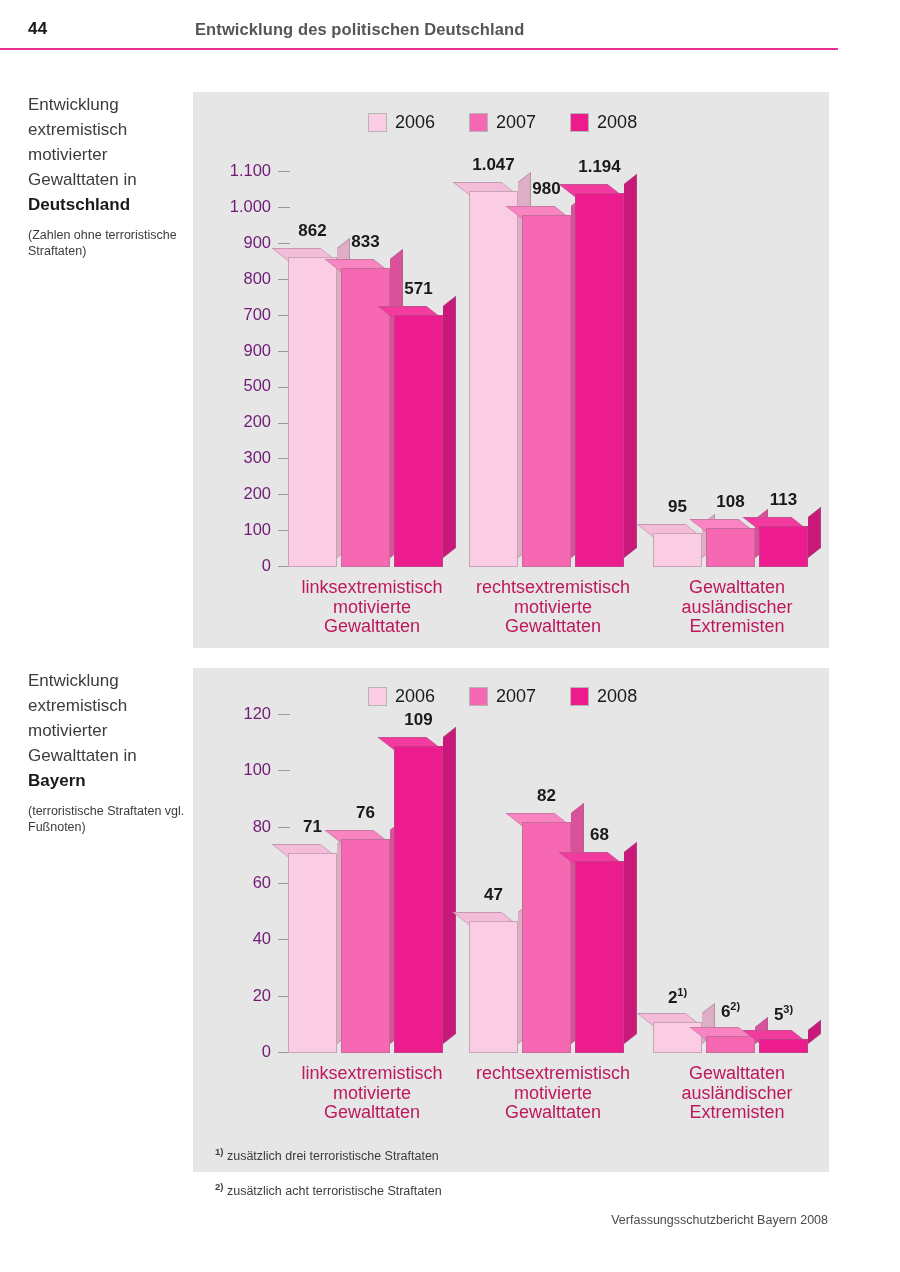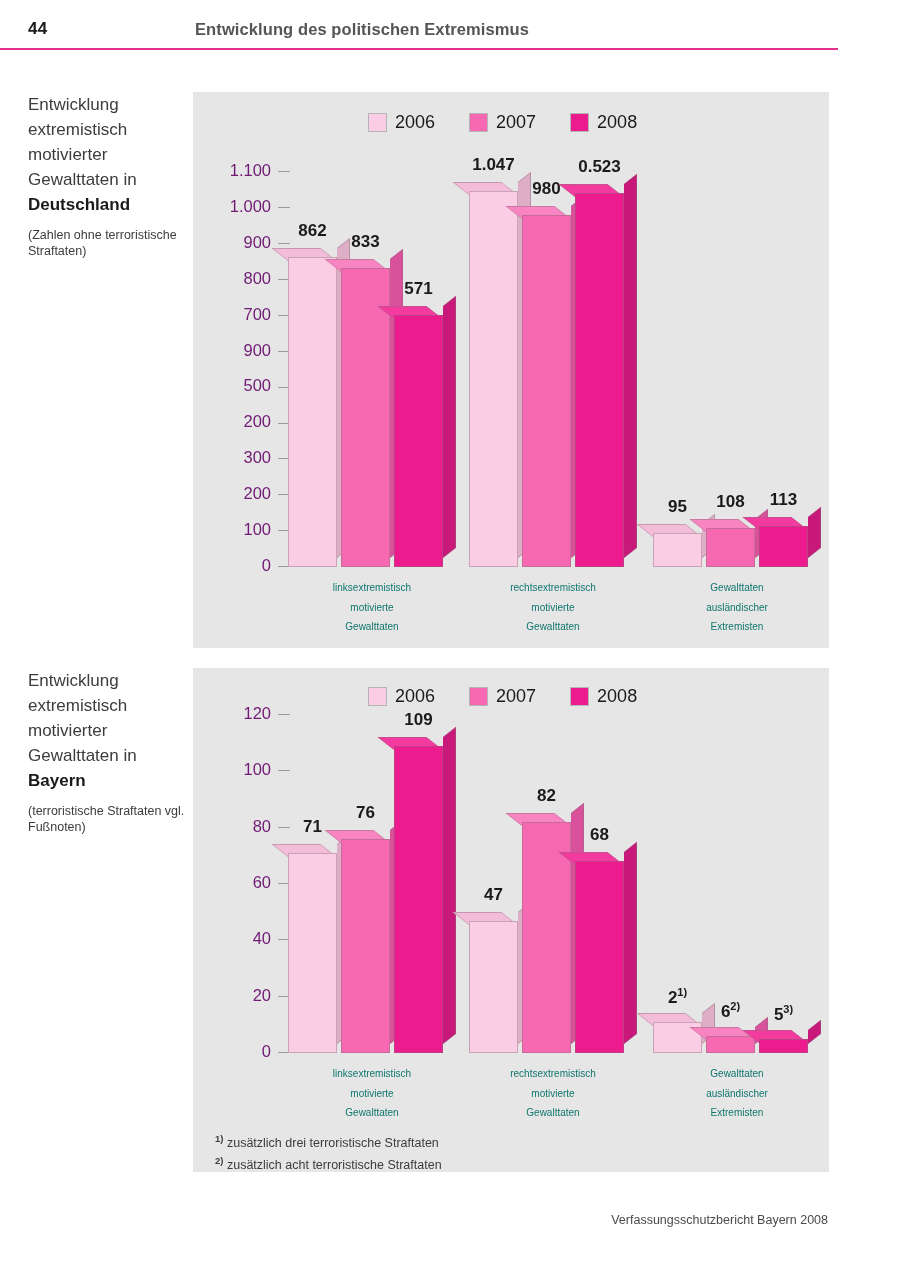--- a/index.html
+++ b/index.html
@@ -181,50 +181,50 @@
   }
   .bar-value sup {
     font-size: 11px;
     font-weight: bold;
     vertical-align: super;
   }
 
   .cat-label {
     position: absolute;
     text-align: center;
-    font-size: 10px;
+    font-size: 18px;
     line-height: 19.5px;
-    color: #0f766e;
+    color: #be185d;
   }
 
   
   .footnotes {
     position: absolute;
     font-size: 12.5px;
     line-height: 18px;
     color: #3c3c3c;
   }
-  .footnotes .fn-row { white-space: nowrap; }
+  .footnotes .fn-row { white-space: nowrap; margin-top: 13px; }
   .footnotes sup { font-size: 9.5px; font-weight: bold; }
 
   
   .page-footer {
     position: absolute;
     right: 72px;
     top: 1213px;
     font-size: 12.5px;
     color: #4a4a4a;
   }
 </style>
 </head>
 <body>
 
 <div class="page-header">
   <div class="page-number">44</div>
-  <div class="header-title">Entwicklung des politischen Extremismus</div>
+  <div class="header-title">Entwicklung des politischen Deutschland</div>
   <div class="header-rule"></div>
 </div>
 
 <div class="side-caption" id="side-caption-1">
   <div class="caption-main">
     <div>Entwicklung</div>
     <div>extremistisch</div>
     <div>motivierter</div>
     <div>Gewalttaten in</div>
     <div class="caption-strong">Deutschland</div>
@@ -304,21 +304,21 @@
         <div class="face-side" style="background: rgb(216, 81, 154);"></div>
         <div class="face-top" style="background: rgb(249, 132, 194);"></div>
         <div class="face-front" style="background: rgb(247, 104, 179);"></div>
       </div>
       <div class="bar-value" style="left: 315px; width: 77px; top: 87.0909px;"><span>980</span></div>
       <div class="bar" style="left: 382px; top: 100.827px; width: 49px; height: 374.173px;">
         <div class="face-side" style="background: rgb(200, 24, 122);"></div>
         <div class="face-top" style="background: rgb(242, 58, 159);"></div>
         <div class="face-front" style="background: rgb(236, 27, 142);"></div>
       </div>
-      <div class="bar-value" style="left: 368px; width: 77px; top: 64.8273px;"><span>0.523</span></div>
+      <div class="bar-value" style="left: 368px; width: 77px; top: 64.8273px;"><span>1.194</span></div>
       <div class="cat-label" style="left: 250px; width: 220px; top: 486px;">
         <div>rechtsextremistisch</div>
         <div>motivierte</div>
         <div>Gewalttaten</div>
       </div>
       <div class="bar" style="left: 460px; top: 440.886px; width: 49px; height: 34.1136px;">
         <div class="face-side" style="background: rgb(221, 174, 198);"></div>
         <div class="face-top" style="background: rgb(243, 188, 216);"></div>
         <div class="face-front" style="background: rgb(251, 205, 228);"></div>
       </div>

